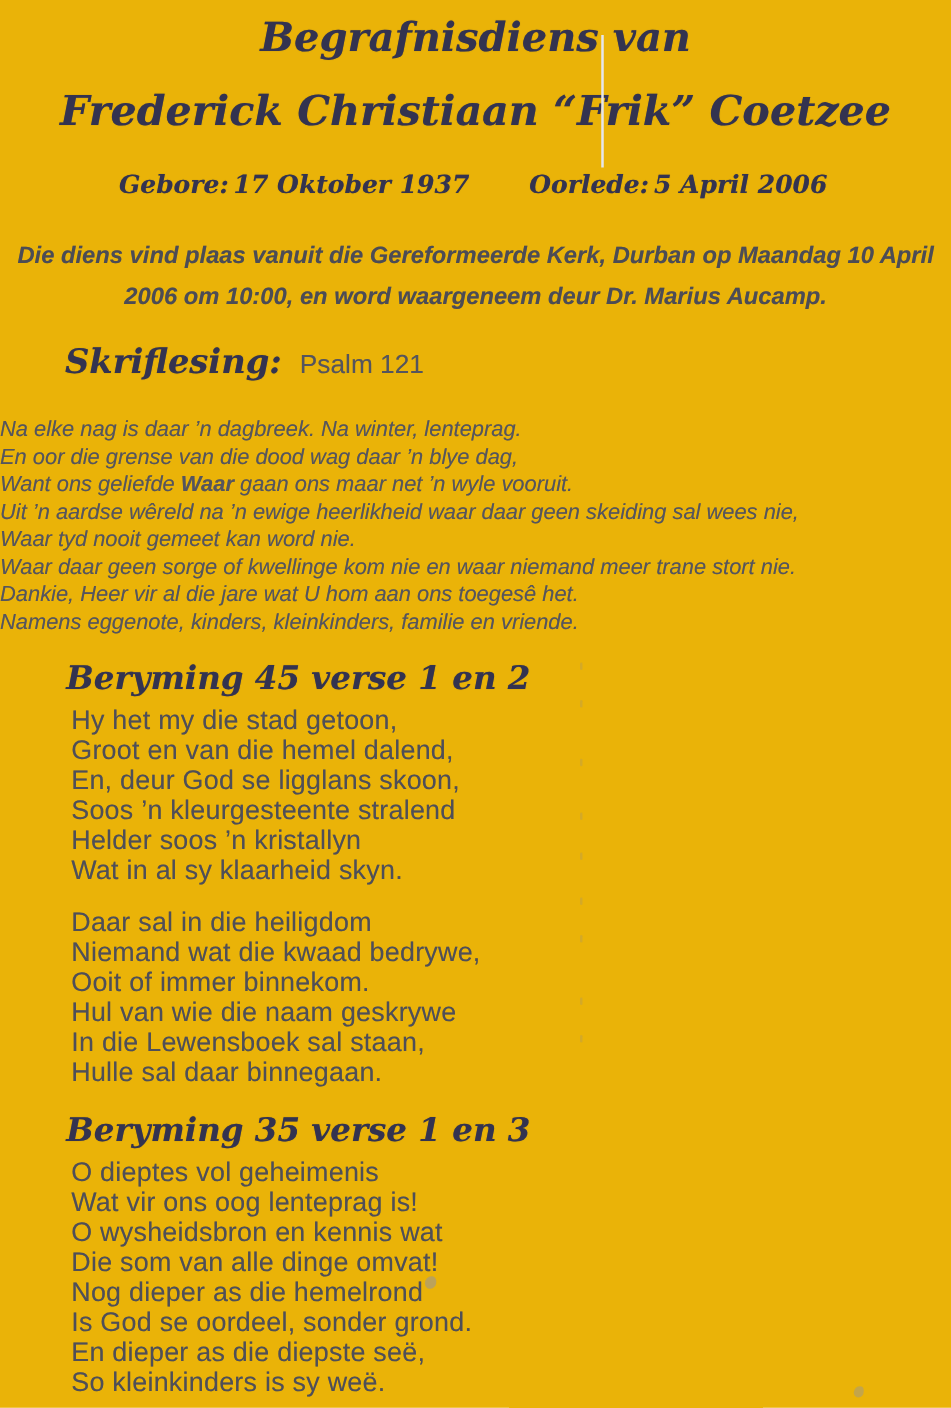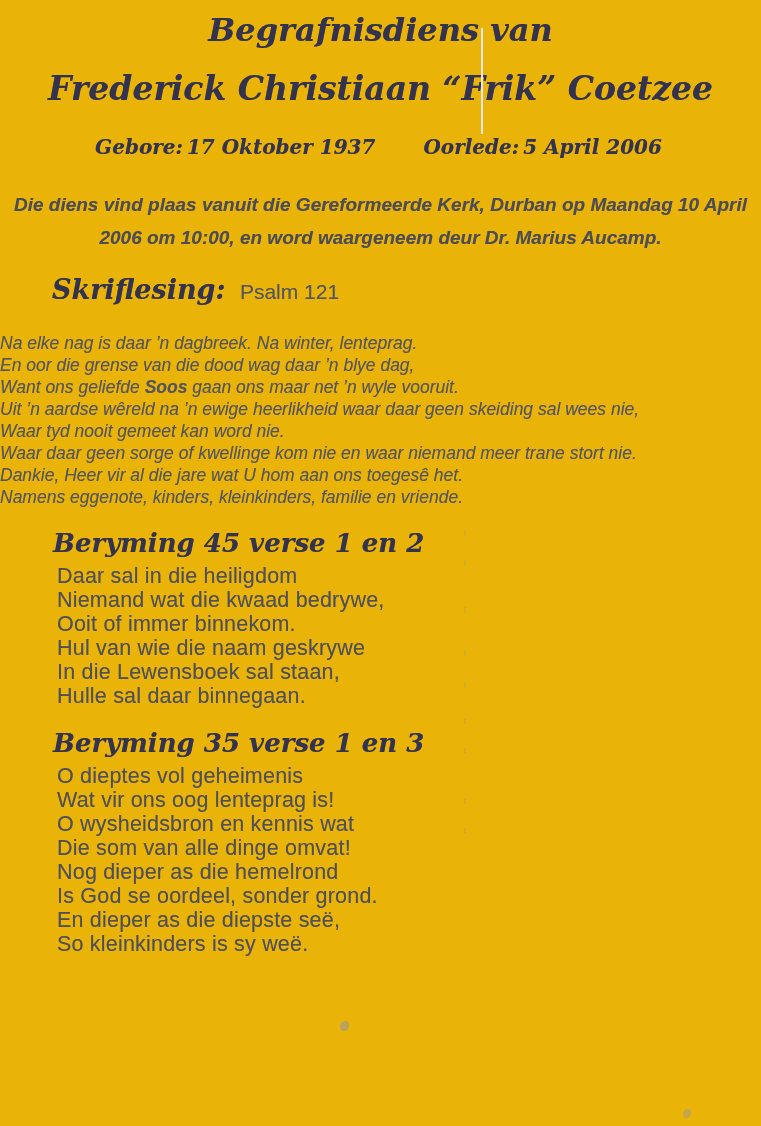--- a/index.html
+++ b/index.html
@@ -134,31 +134,39 @@
   </div>
 
   <div class="scripture">
     <span class="deco deco-label">Skriflesing:</span>
     <span class="scripture-value">Psalm 121</span>
   </div>
 
   <div class="poem">
       <div class="poem-line"><span>Na elke nag is daar ’n dagbreek. Na winter, lenteprag.</span></div>
       <div class="poem-line"><span>En oor die grense van die dood wag daar ’n blye dag,</span></div>
-      <div class="poem-line"><span>Want ons geliefde </span><b>Soos</b><span> gaan ons maar net ’n wyle vooruit.</span></div>
+      <div class="poem-line"><span>Want ons geliefde </span><b>Waar</b><span> gaan ons maar net ’n wyle vooruit.</span></div>
       <div class="poem-line"><span>Uit ’n aardse wêreld na ’n ewige heerlikheid waar daar geen skeiding sal wees nie,</span></div>
       <div class="poem-line"><span>Waar tyd nooit gemeet kan word nie.</span></div>
       <div class="poem-line"><span>Waar daar geen sorge of kwellinge kom nie en waar niemand meer trane stort nie.</span></div>
       <div class="poem-line"><span>Dankie, Heer vir al die jare wat U hom aan ons toegesê het.</span></div>
       <div class="poem-line"><span>Namens eggenote, kinders, kleinkinders, familie en vriende.</span></div>
     </div>
 
   <section class="hymn">
     <h3 class="deco hymn-heading">Beryming 45 verse 1 en 2</h3>
     <div class="stanzas">
+        <div class="stanza">
+          <div class="verse-line">Hy het my die stad getoon,</div>
+          <div class="verse-line">Groot en van die hemel dalend,</div>
+          <div class="verse-line">En, deur God se ligglans skoon,</div>
+          <div class="verse-line">Soos ’n kleurgesteente stralend</div>
+          <div class="verse-line">Helder soos ’n kristallyn</div>
+          <div class="verse-line">Wat in al sy klaarheid skyn.</div>
+        </div>
         <div class="stanza">
           <div class="verse-line">Daar sal in die heiligdom</div>
           <div class="verse-line">Niemand wat die kwaad bedrywe,</div>
           <div class="verse-line">Ooit of immer binnekom.</div>
           <div class="verse-line">Hul van wie die naam geskrywe</div>
           <div class="verse-line">In die Lewensboek sal staan,</div>
           <div class="verse-line">Hulle sal daar binnegaan.</div>
         </div>
       </div>
   </section>

